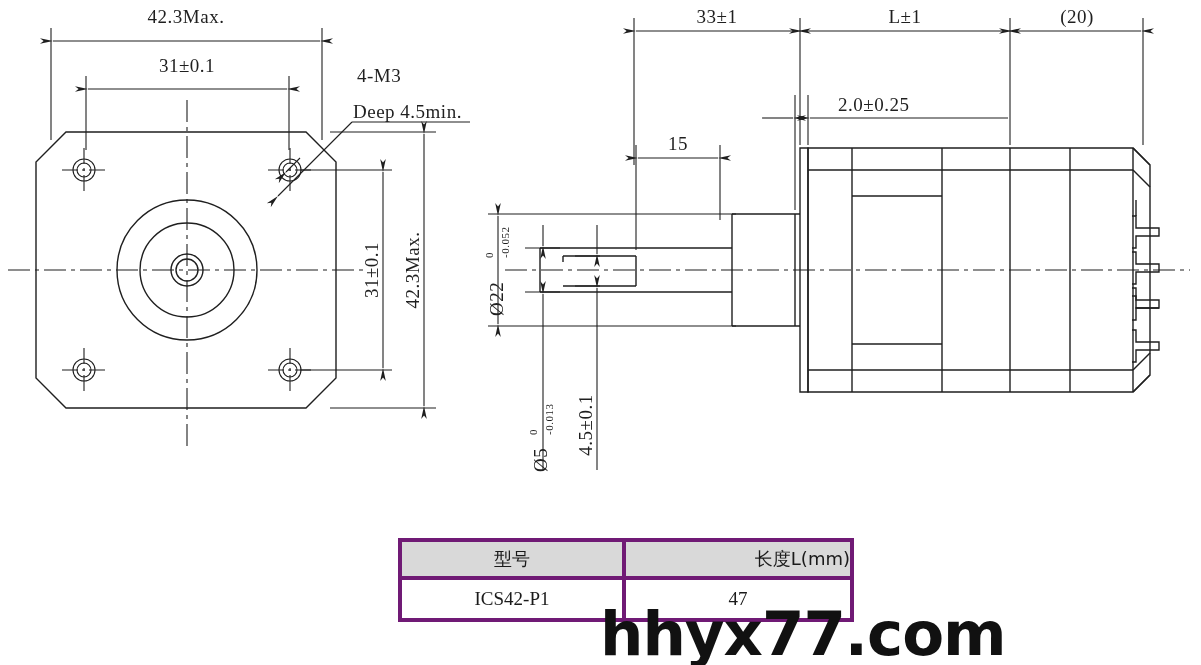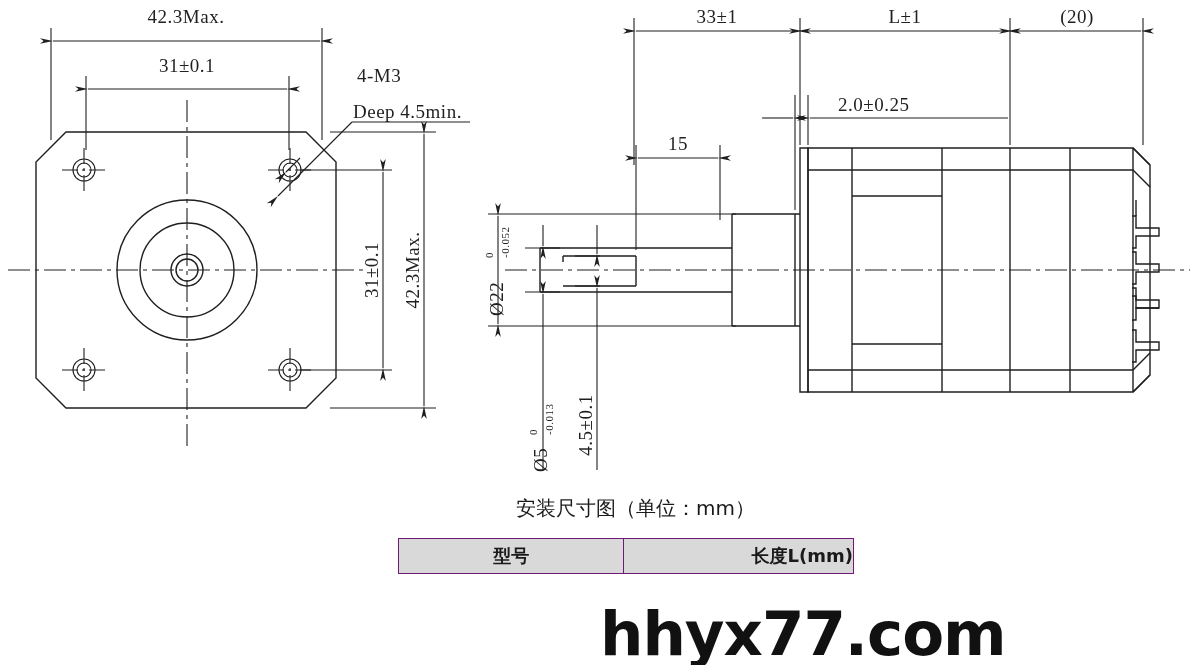--- a/index.html
+++ b/index.html
@@ -24,21 +24,21 @@
   .dimtxt.tiny{font-size:11px;}
   .caption{
     position:absolute;font-family:"DejaVu Sans", sans-serif;
     font-size:20px;color:#1a1a1a;white-space:nowrap;
   }
   table.spec{
     position:absolute;border-collapse:collapse;
     font-family:"Liberation Serif", serif;
   }
   table.spec td,table.spec th{
-    border:1px solid #701a75;text-align:center;font-weight:bold;
+    border:4px solid #701a75;text-align:center;font-weight:normal;
     font-size:19px;color:#1a1a1a;padding:0;
   }
   table.spec th{background:#d9d9d9;height:34px;
     font-family:"DejaVu Sans", sans-serif;font-size:18px;}
   table.spec td{height:38px;}
   .wmark{
     position:absolute;font-family:"DejaVu Sans", sans-serif;
     font-weight:bold;font-size:61px;color:#111;
     letter-spacing:-1px;white-space:nowrap;
   }
@@ -231,28 +231,31 @@
 
   <g transform="rotate(-90 540 430)">
     <text class="dimtxt" x="498" y="437" text-anchor="start">Ø5</text>
     <text class="dimtxt tiny" x="535" y="427" text-anchor="start">0</text>
     <text class="dimtxt tiny" x="535" y="443" text-anchor="start">-0.013</text>
   </g>
 
   <text class="dimtxt" x="592" y="425" text-anchor="middle" transform="rotate(-90 592 425)">4.5±0.1</text>
 </svg>
 
-<div class="caption" style="left:516px;top:495px;">安装尺寸图（单位：mm）</div>
 
 <table class="spec" style="left:398px;top:538px;width:456px;">
   <thead>
     <tr>
       <th style="width:226px;">型号</th>
       <th style="width:230px;text-align:right;">长度L(mm)</th>
     </tr>
   </thead>
   <tbody>
+    <tr>
+      <td>ICS42-P1</td>
+      <td>47</td>
+    </tr>
   </tbody>
 </table>
 
 <div class="wmark" style="left:600px;top:598px;">hhyx77.com</div>
 
 </div>
 
 </body></html>

